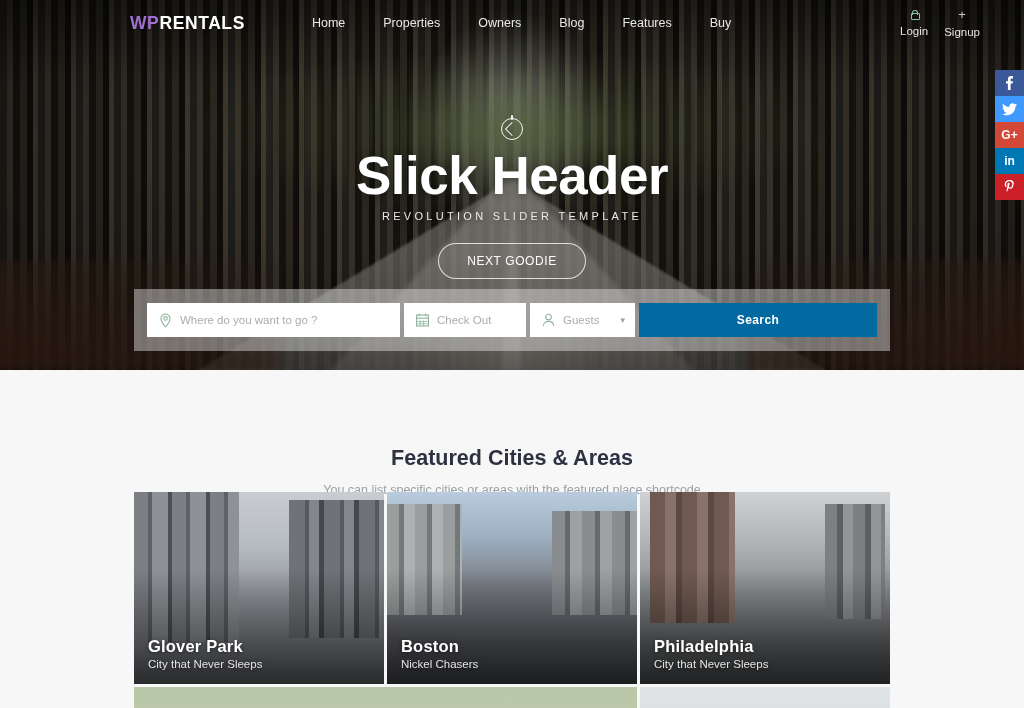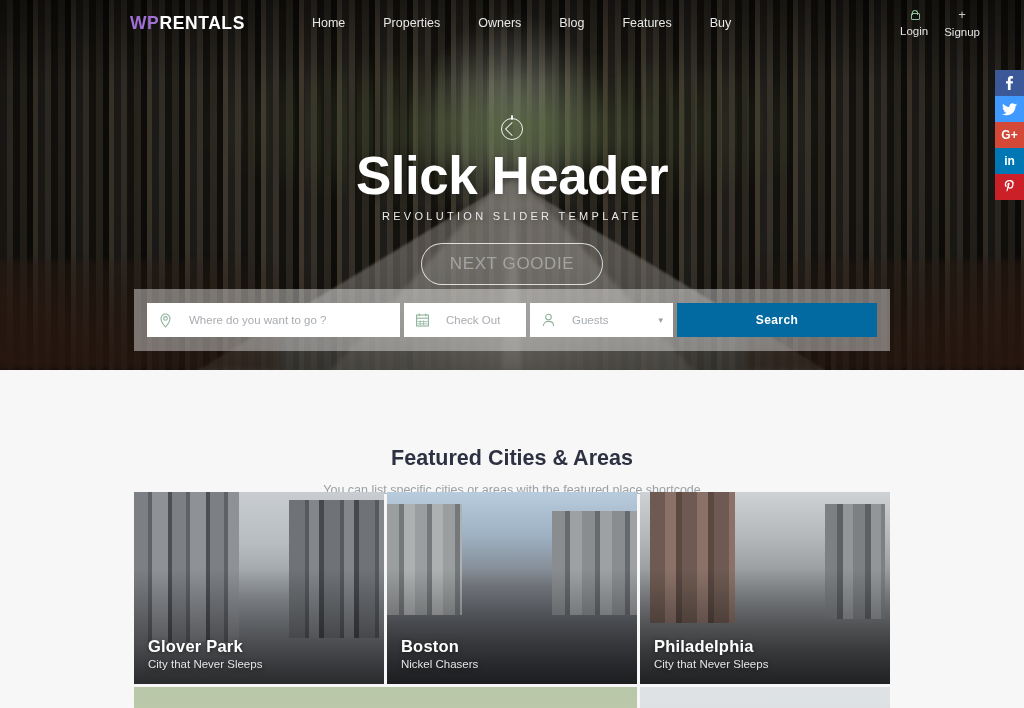--- a/index.html
+++ b/index.html
@@ -159,43 +159,43 @@
   .hero-sub {
     margin-top: 6px;
     color: #e9e9e9; font-size: 11px; letter-spacing: 3.3px; font-weight: normal;
     text-shadow: 0 1px 6px rgba(0,0,0,.4);
   }
   .hero-btn {
     display: inline-block; margin-top: 21px;
     padding: 10px 28px;
     border: 1px solid rgba(255,255,255,0.78);
     border-radius: 22px;
-    color: #a3a3a3; font-size: 17px; letter-spacing: .6px;
+    color: #ffffff; font-size: 12px; letter-spacing: .6px;
     background: rgba(255,255,255,0.04);
     text-decoration: none; cursor: pointer;
   }
 
   
   .searchwrap {
     position: absolute; left: 134px; top: 289px;
     width: 756px; height: 62px;
     background: rgba(242,242,242,0.42);
     padding: 14px 13px;
     display: flex; align-items: stretch; z-index: 35;
   }
   .sfield {
     background: #ffffff; height: 34px;
-    display: flex; align-items: center; gap: 17px;
+    display: flex; align-items: center; gap: 8px;
     padding: 8px 12px; position: relative;
   }
   .sfield + .sfield { margin-left: 4px; }
   .sf-dest  { width: 253px; }
   .sf-in    { width: 122px; }
   .sf-out   { width: 122px; }
-  .sf-guest { width: 143px; }
+  .sf-guest { width: 105px; }
   .sfield .ph {
     color: #a8acb0; font-size: 11.5px; white-space: nowrap; overflow:hidden;
   }
   .sfield .chev {
     position: absolute; right: 10px; color: #9aa0a6; font-size: 9px;
   }
   .searchbtn {
     margin-left: 4px; flex: 1; height: 34px;
     background: #0369a1; border: none; color: #fff;
     font-size: 12px; font-weight: bold; letter-spacing: .4px;

